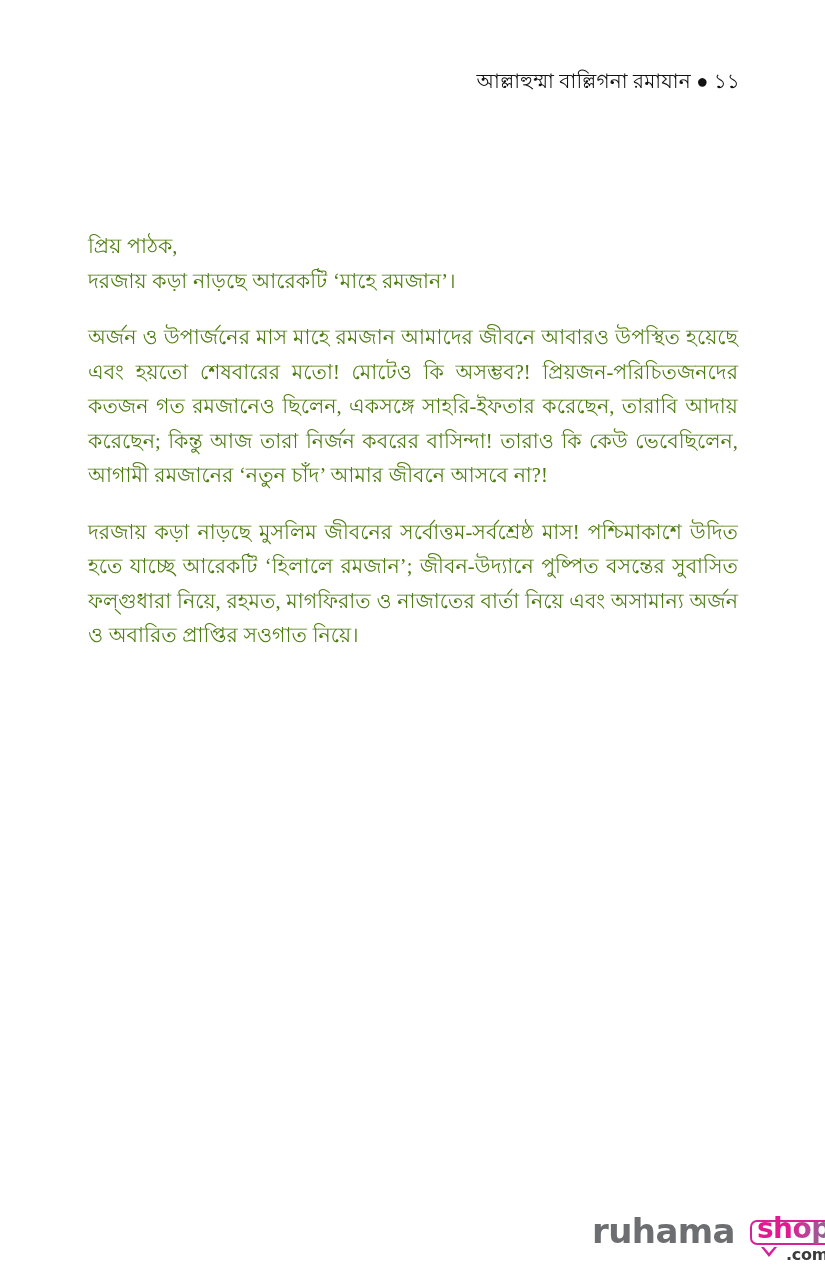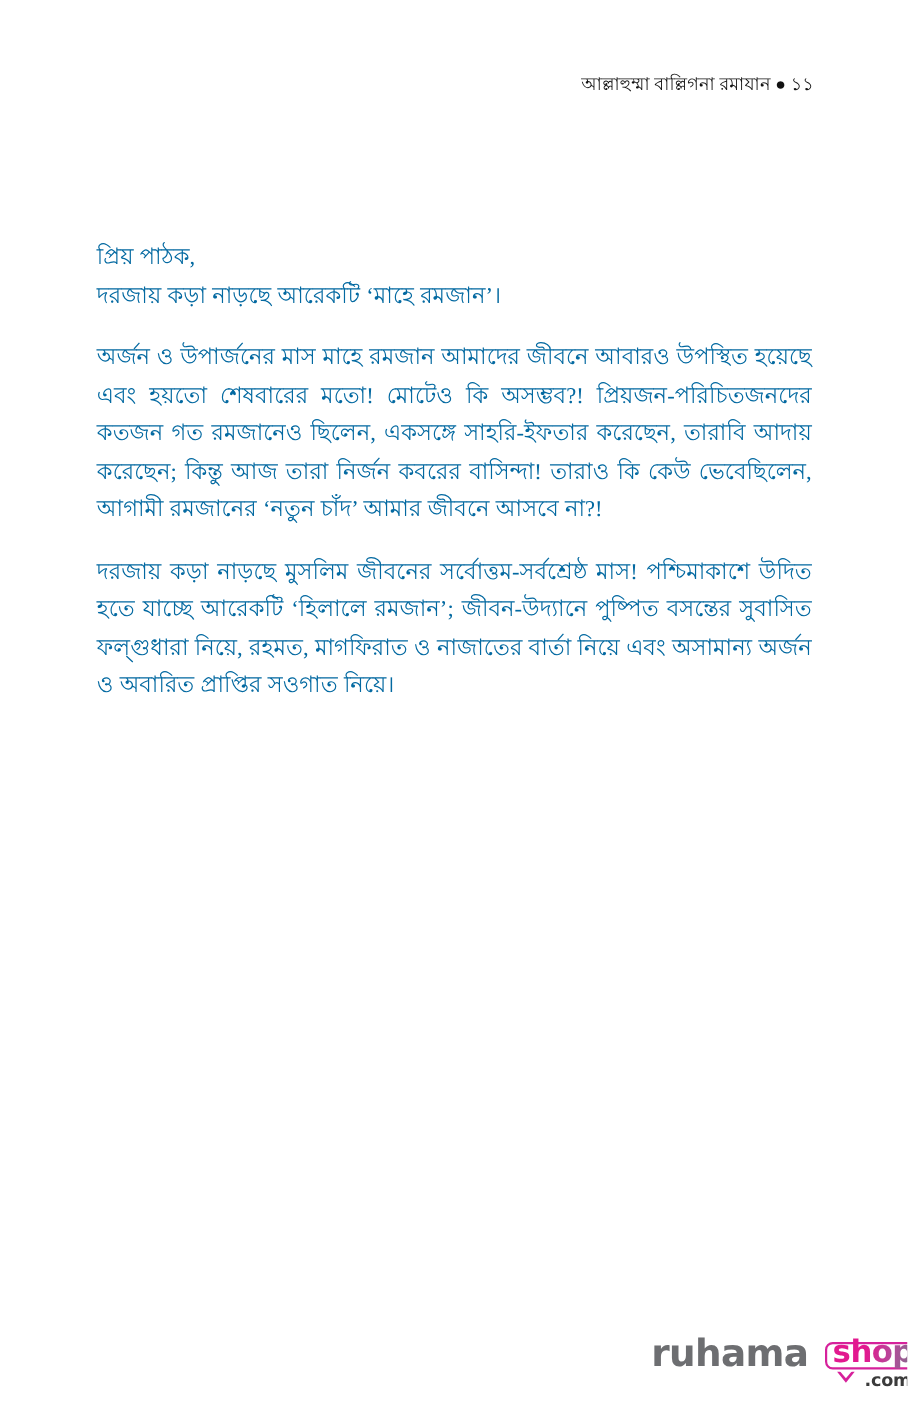--- a/index.html
+++ b/index.html
@@ -22,21 +22,21 @@
   }
 
   
   .running-header {
     position: absolute;
     top: 68px;
     left: 88px;
     right: 85px;
     text-align: right;
     font-family: "Liberation Serif", "DejaVu Serif", serif;
-    font-size: 16px;
+    font-size: 20px;
     line-height: 1.3;
     color: #111111;
     letter-spacing: 0.2px;
     white-space: nowrap;
   }
 
   
   .content {
     position: absolute;
     top: 213px;
@@ -48,26 +48,26 @@
     text-align: center;
     font-size: 23px;
     font-weight: bold;
     line-height: 1.35;
     margin: 0 0 22px 0;
     color: #000;
     letter-spacing: 0.3px;
   }
 
   p.para {
-    margin: 4px 0 0 0;
+    margin: 16px 0 0 0;
     font-size: 20.5px;
     line-height: 34.5px;
     text-align: justify;
     text-justify: inter-word;
-    color: #0369a1;
+    color: #4d7c0f;
     letter-spacing: 0.05px;
     word-spacing: 0.5px;
   }
   p.para.salutation {
     text-align: left;
   }
   p.para.spaced {
     margin-top: 22px;
   }
   p.para.tight {

